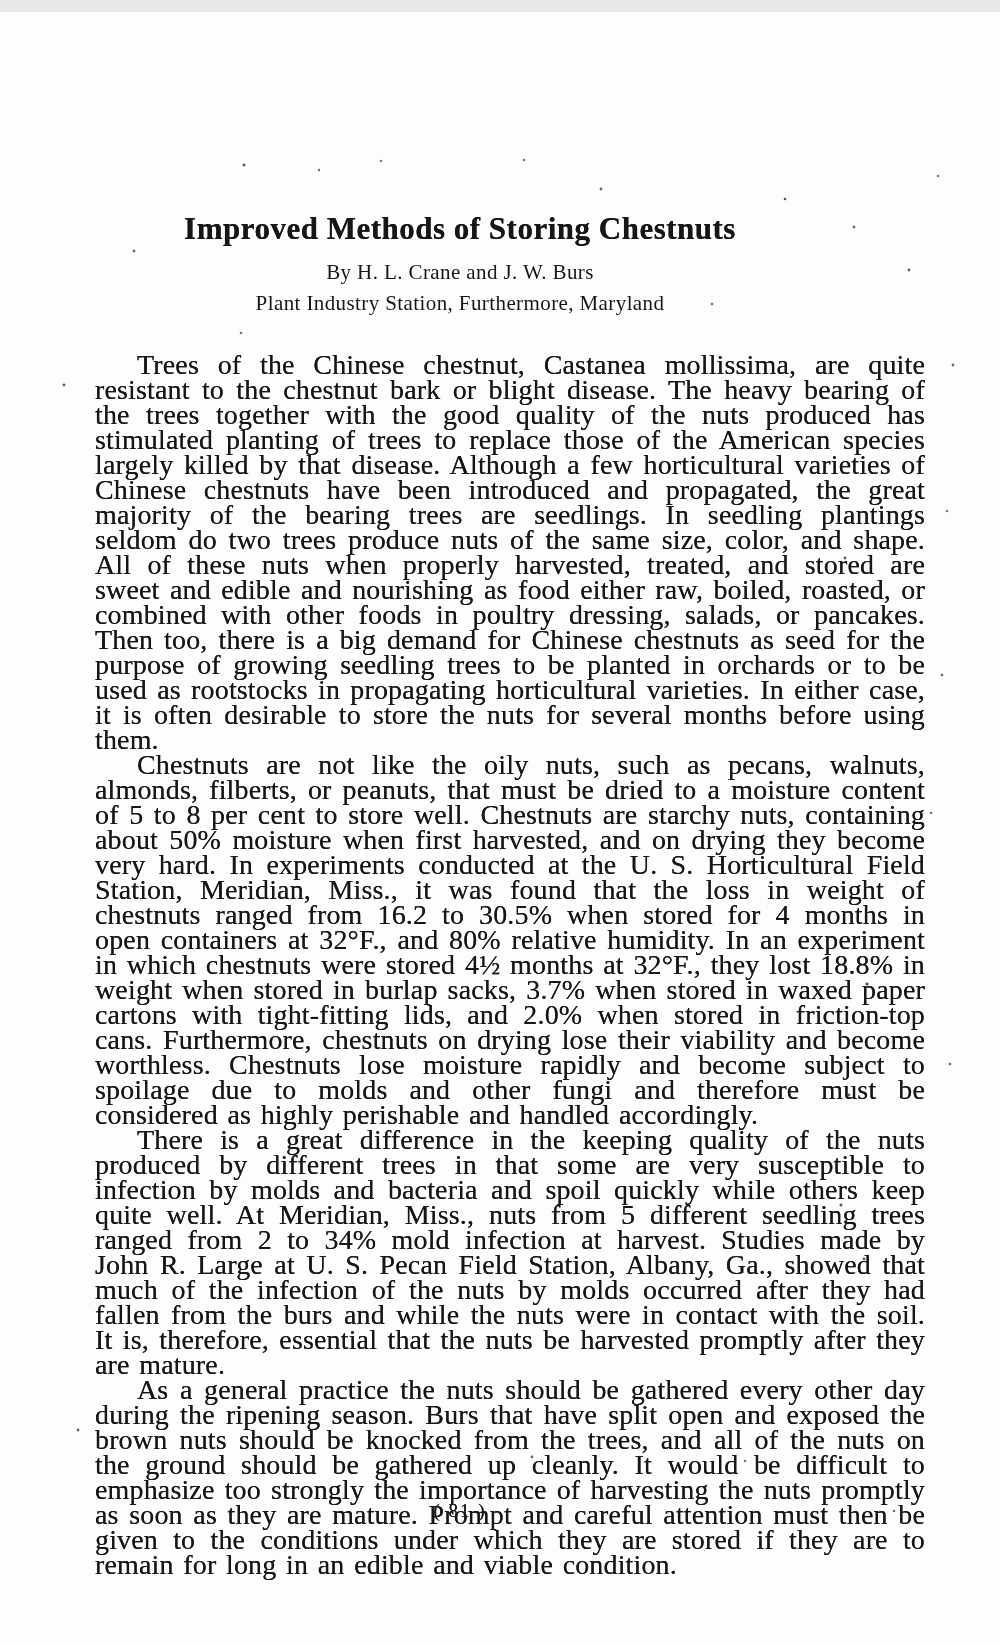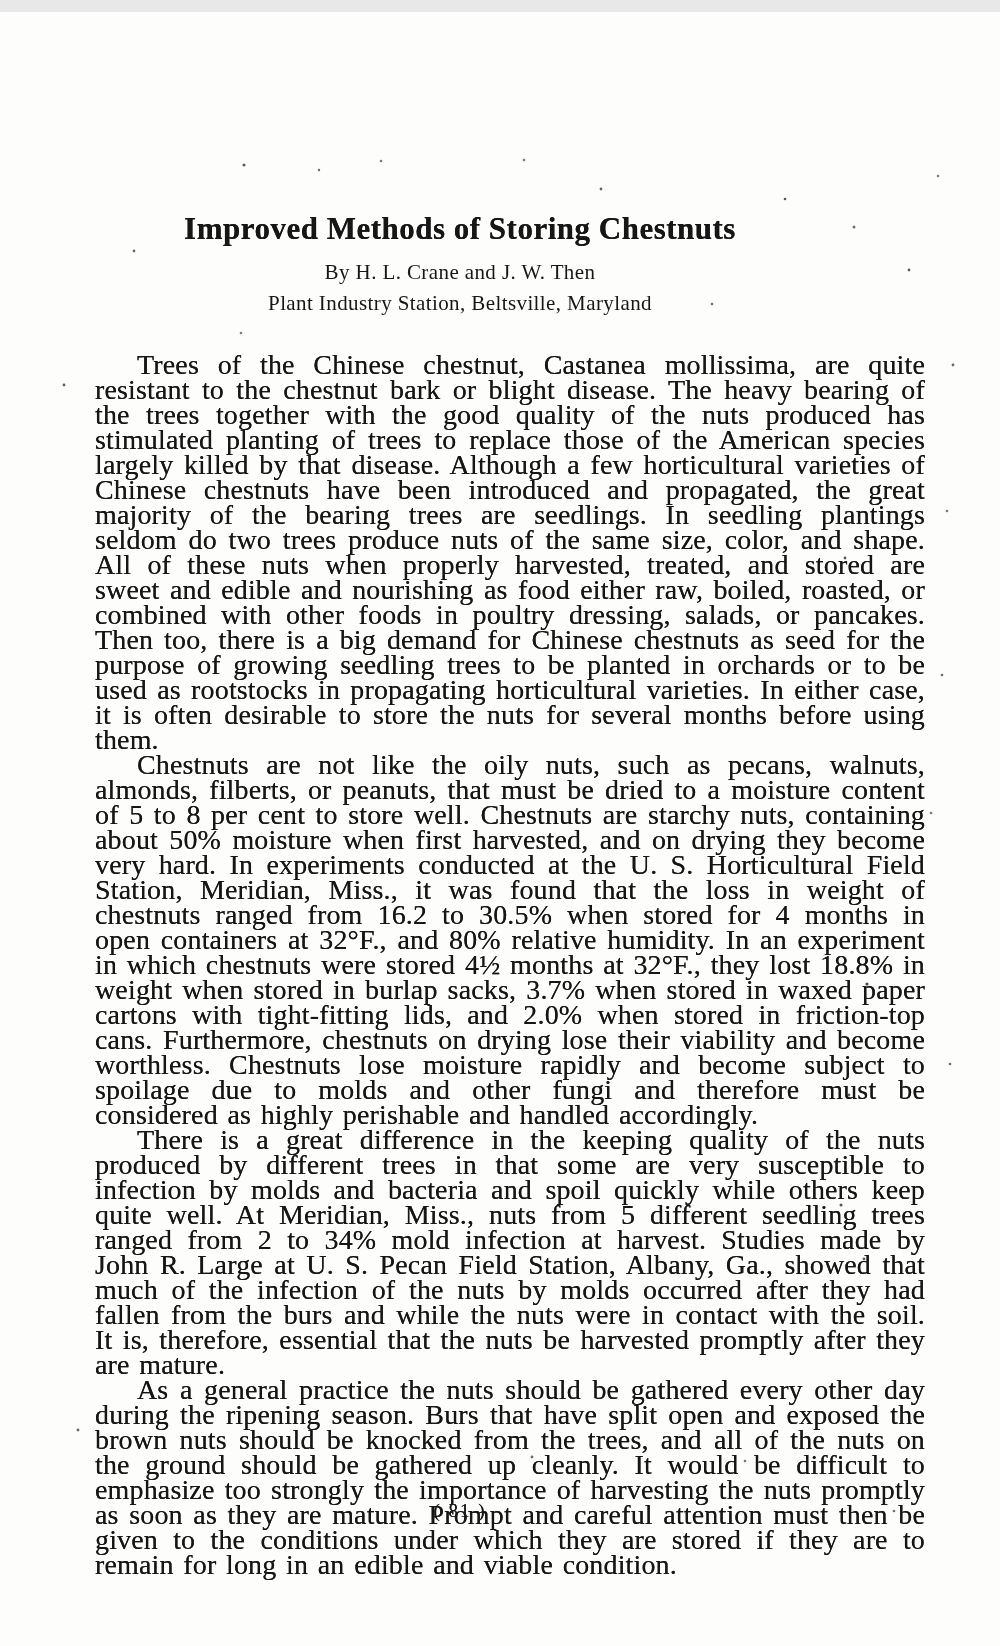--- a/index.html
+++ b/index.html
@@ -109,22 +109,22 @@
 </style>
 </head>
 <body>
 
 <div class="scan-page">
 
   <div class="noise"></div>
 
   <div class="heading-block">
     <h1 class="article-title">Improved Methods of Storing Chestnuts</h1>
-    <p class="byline">By H. L. Crane and J. W. Then</p>
-    <p class="affiliation">Plant Industry Station, Beltsville, Maryland</p>
+    <p class="byline">By H. L. Crane and J. W. Burs</p>
+    <p class="affiliation">Plant Industry Station, Furthermore, Maryland</p>
   </div>
 
   <div class="body-column">
     <p>Trees of the Chinese chestnut, Castanea mollissima, are quite resistant to the chestnut bark or blight disease. The heavy bearing of the trees together with the good quality of the nuts produced has stimulated planting of trees to replace those of the American species largely killed by that disease. Although a few horticultural varieties of Chinese chestnuts have been introduced and propagated, the great majority of the bearing trees are seedlings. In seedling plantings seldom do two trees produce nuts of the same size, color, and shape. All of these nuts when properly harvested, treated, and stored are sweet and edible and nourishing as food either raw, boiled, roasted, or combined with other foods in poultry dressing, salads, or pancakes. Then too, there is a big demand for Chinese chestnuts as seed for the purpose of growing seedling trees to be planted in orchards or to be used as rootstocks in propagating horticultural varieties. In either case, it is often desirable to store the nuts for several months before using them.</p>
     <p>Chestnuts are not like the oily nuts, such as pecans, walnuts, almonds, filberts, or peanuts, that must be dried to a moisture content of 5 to 8 per cent to store well. Chestnuts are starchy nuts, containing about 50% moisture when first harvested, and on drying they become very hard. In experiments conducted at the U. S. Horticultural Field Station, Meridian, Miss., it was found that the loss in weight of chestnuts ranged from 16.2 to 30.5% when stored for 4 months in open containers at 32°F., and 80% relative humidity. In an experiment in which chestnuts were stored 4½ months at 32°F., they lost 18.8% in weight when stored in burlap sacks, 3.7% when stored in waxed paper cartons with tight-fitting lids, and 2.0% when stored in friction-top cans. Furthermore, chestnuts on drying lose their viability and become worthless. Chestnuts lose moisture rapidly and become subject to spoilage due to molds and other fungi and therefore must be considered as highly perishable and handled accordingly.</p>
     <p>There is a great difference in the keeping quality of the nuts produced by different trees in that some are very susceptible to infection by molds and bacteria and spoil quickly while others keep quite well. At Meridian, Miss., nuts from 5 different seedling trees ranged from 2 to 34% mold infection at harvest. Studies made by John R. Large at U. S. Pecan Field Station, Albany, Ga., showed that much of the infection of the nuts by molds occurred after they had fallen from the burs and while the nuts were in contact with the soil. It is, therefore, essential that the nuts be harvested promptly after they are mature.</p>
     <p>As a general practice the nuts should be gathered every other day during the ripening season. Burs that have split open and exposed the brown nuts should be knocked from the trees, and all of the nuts on the ground should be gathered up cleanly. It would be difficult to emphasize too strongly the importance of harvesting the nuts promptly as soon as they are mature. Prompt and careful attention must then be given to the conditions under which they are stored if they are to remain for long in an edible and viable condition.</p>
   </div>
 
   <div class="page-footer">( 81 )</div>

